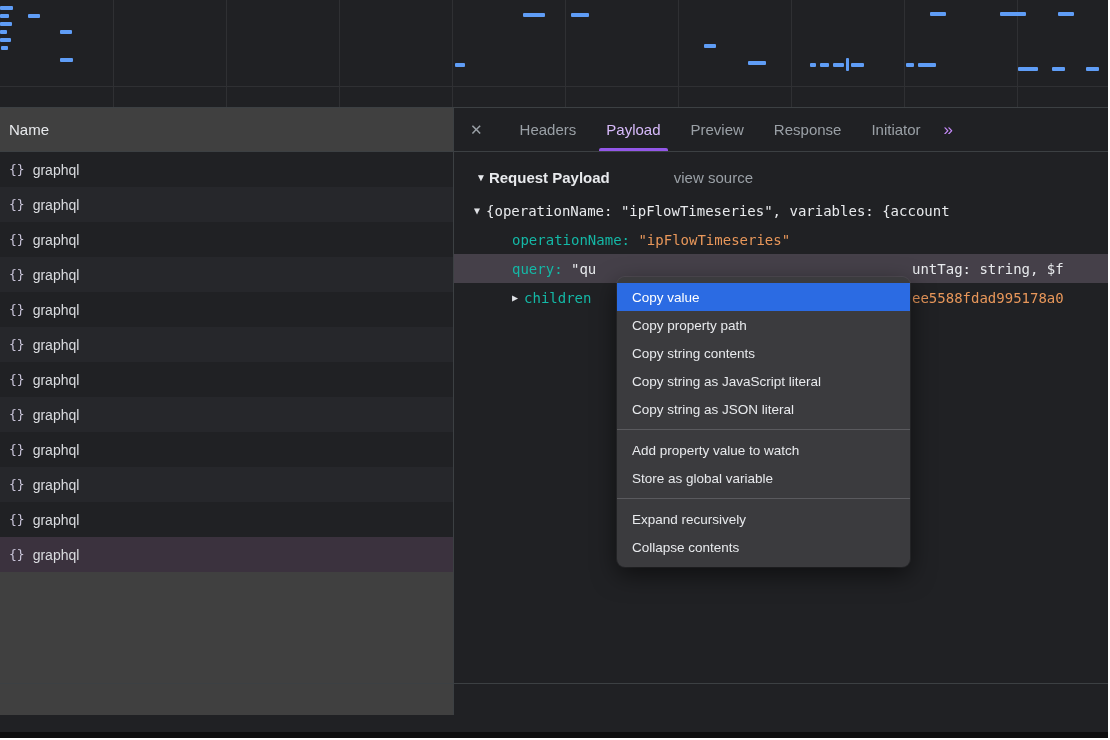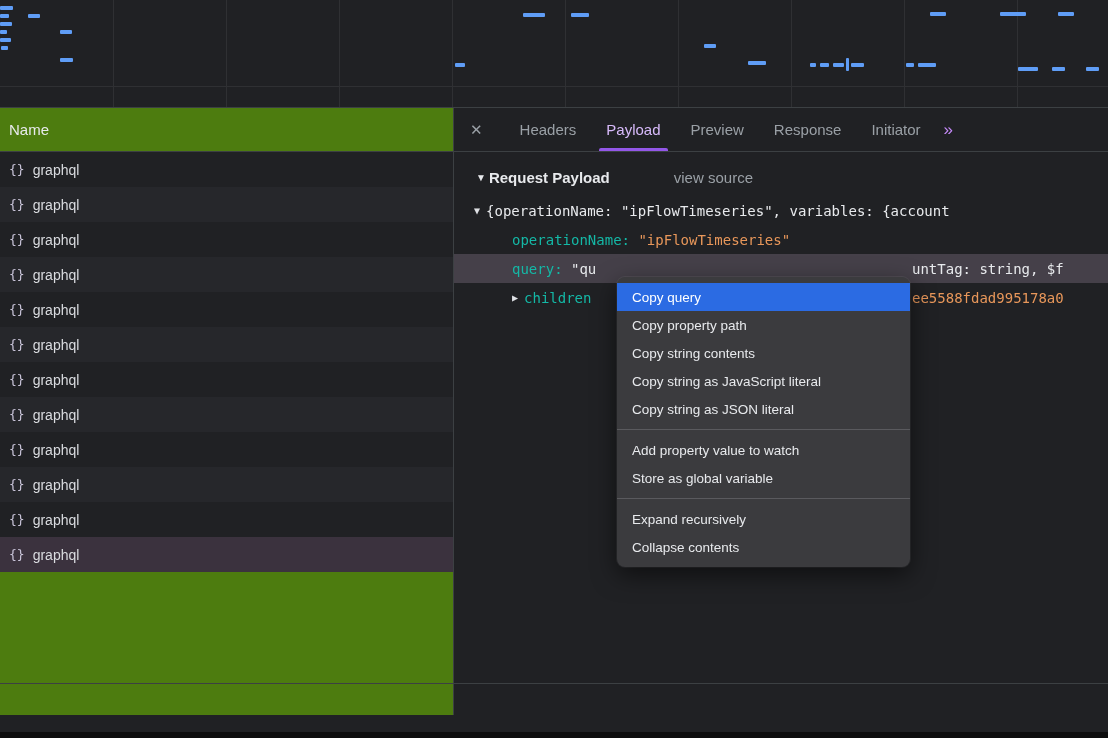--- a/index.html
+++ b/index.html
@@ -7,21 +7,21 @@
     position:relative;width:1108px;height:738px;background:#202124;
     font-family:"Liberation Sans",sans-serif;color:#e8eaed;overflow:hidden;
     -webkit-font-smoothing:antialiased;
   }
   
   .overview{position:absolute;left:0;top:0;right:0;height:107px;background:#202124;border-bottom:1px solid #3c4043;}
   .grid-v{position:absolute;top:0;bottom:0;width:1px;background:#2f3033;}
   .grid-h{position:absolute;left:0;right:0;top:86px;height:1px;background:#2f3033;}
   .bar{position:absolute;height:4px;background:#5f9df6;border-radius:1px;}
   
-  .left-pane{position:absolute;left:0;top:108px;width:453px;bottom:23px;border-right:1px solid #3c4043;background:#4d7c0f;}
+  .left-pane{position:absolute;left:0;top:108px;width:453px;bottom:23px;border-right:1px solid #3c4043;background:#404040;}
   .right-pane{position:absolute;left:454px;top:108px;right:0;bottom:6px;background:#202124;overflow:hidden;}
   .footer-line{position:absolute;left:0;right:0;top:683px;height:1px;background:#3c4043;}
   .bottom-strip{position:absolute;left:0;right:0;bottom:0;height:6px;background:#0d0d0e;}
   
   .name-header{height:43px;border-bottom:1px solid #3c4043;display:flex;align-items:center;padding-left:9px;font-size:15px;color:#e8eaed;}
   .net-row{height:35px;display:flex;align-items:center;padding-left:9px;font-size:14px;color:#dadce0;background:#202124;}
   .net-row.alt{background:#26272b;}
   .net-row.selected{background:#3b323e;}
   .req-icon{font-family:"DejaVu Sans Mono",monospace;font-size:13px;color:#c9c4d9;margin-right:8px;}
   
@@ -195,21 +195,21 @@
           <span class="t-tail t-str">ee5588fdad995178a0</span>
         </div>
       </div>
     </div>
   </div>
 
   <div class="footer-line"></div>
   <div class="bottom-strip"></div>
 
   <div class="ctx-menu">
-      <div class="ctx-item highlighted">Copy query</div>
+      <div class="ctx-item highlighted">Copy value</div>
       <div class="ctx-item">Copy property path</div>
       <div class="ctx-item">Copy string contents</div>
       <div class="ctx-item">Copy string as JavaScript literal</div>
       <div class="ctx-item">Copy string as JSON literal</div>
       <div class="ctx-sep"></div>
       <div class="ctx-item">Add property value to watch</div>
       <div class="ctx-item">Store as global variable</div>
       <div class="ctx-sep"></div>
       <div class="ctx-item">Expand recursively</div>
       <div class="ctx-item">Collapse contents</div>

